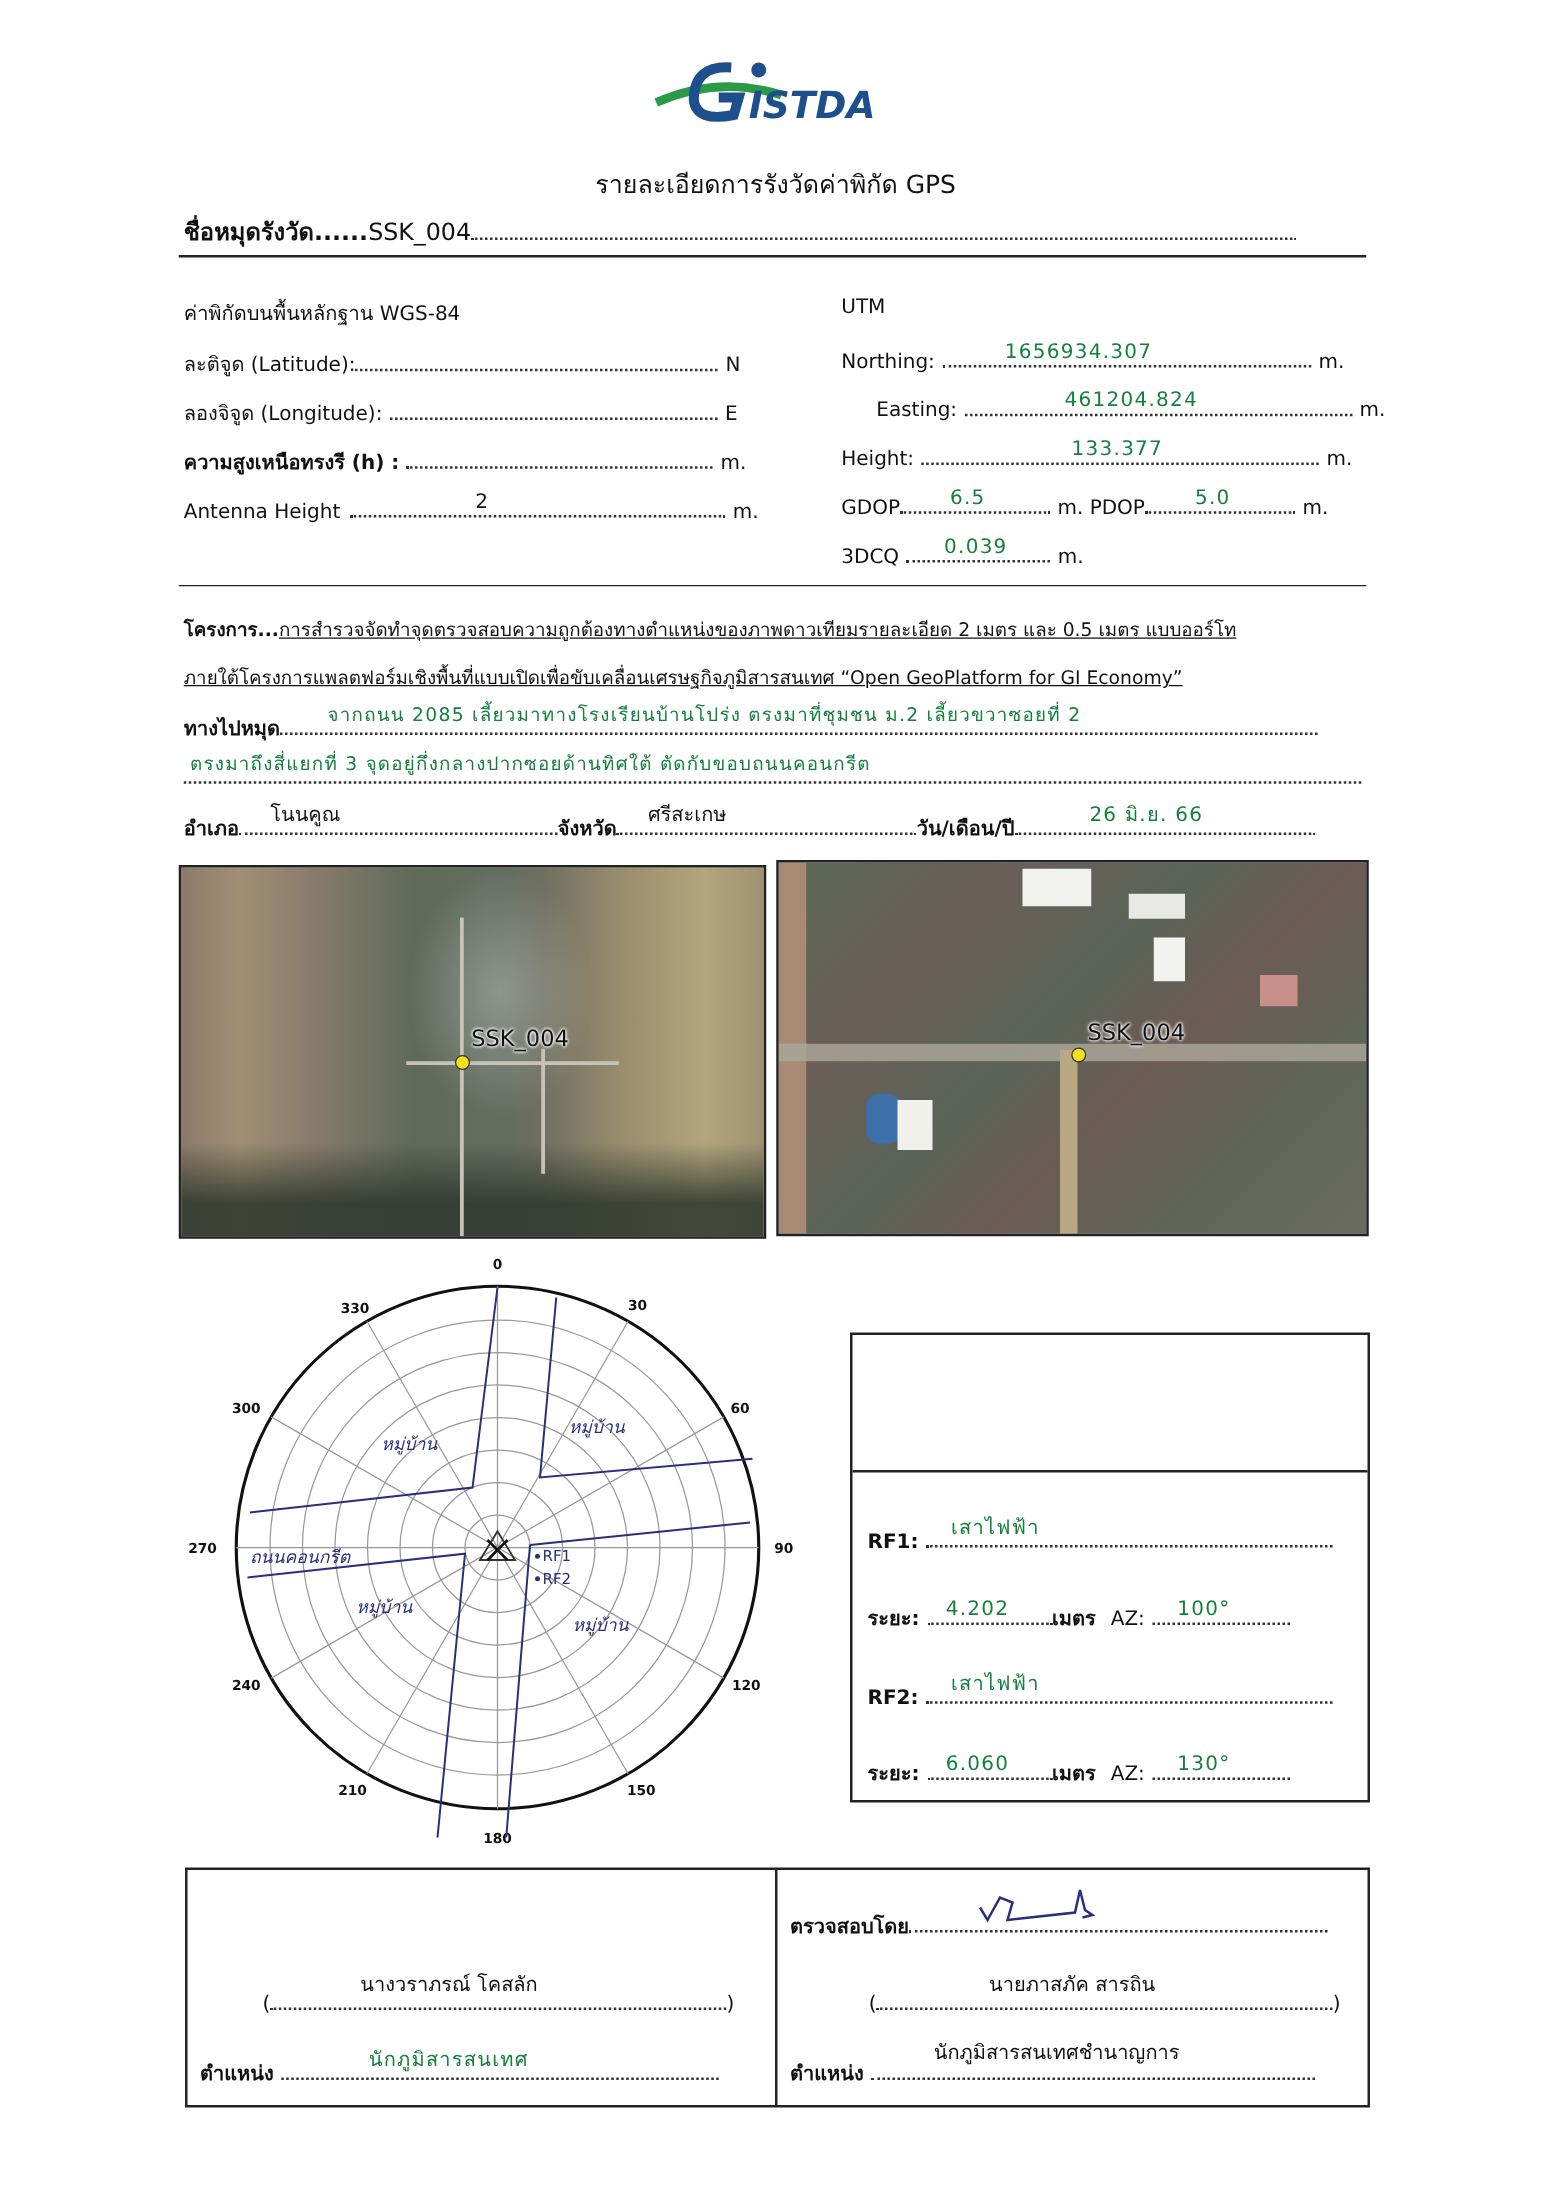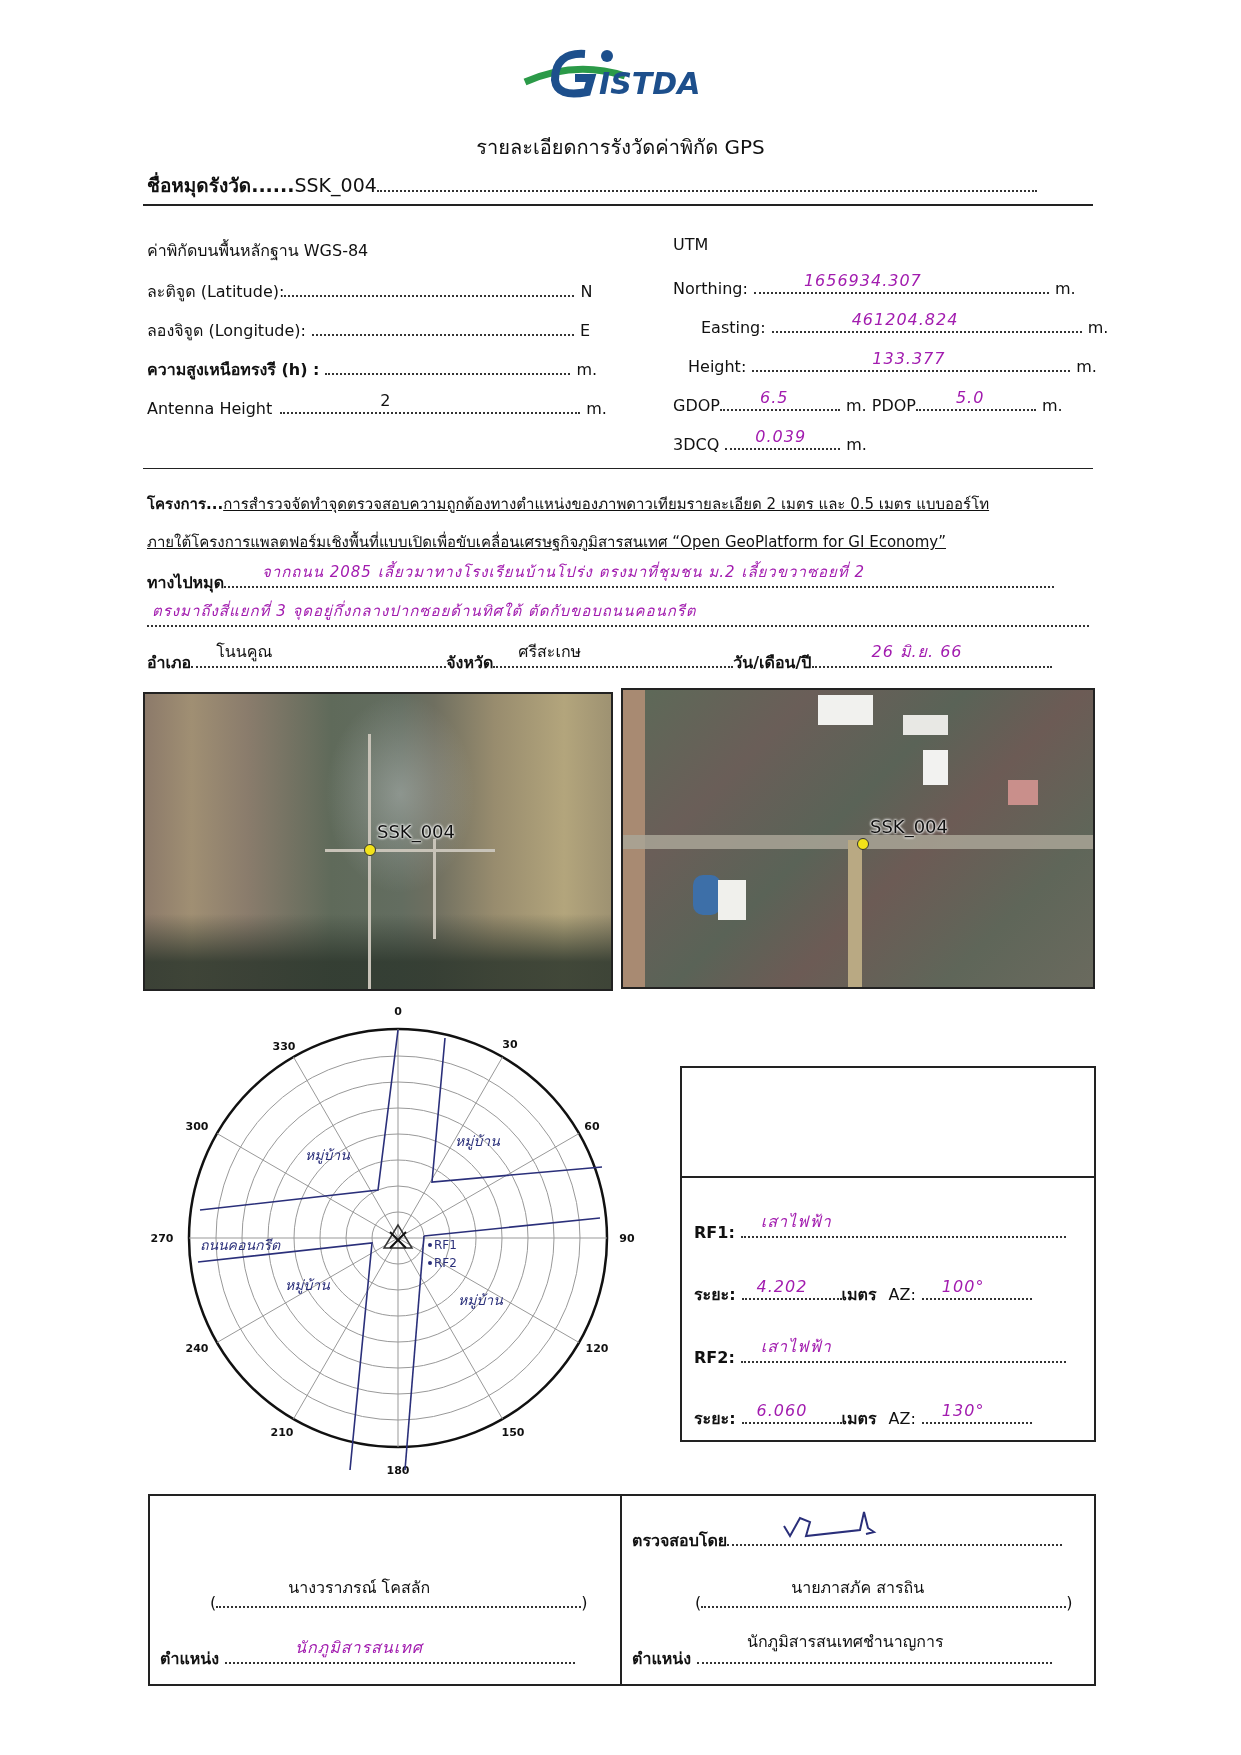--- a/index.html
+++ b/index.html
@@ -3,21 +3,21 @@
 <meta charset="utf-8">
 <style>
   html,body{margin:0;padding:0;background:#fff;}
   body{width:1241px;height:1755px;position:relative;overflow:hidden;font-family:"DejaVu Sans","Liberation Sans",sans-serif;color:#111;}
   .abs{position:absolute;}
   .logo{left:515px;top:42px;width:200px;height:64px;}
   .subtitle{left:0;width:1241px;top:117px;text-align:center;font-size:20px;margin-top:14px;}
   .lbl{font-size:16px;white-space:nowrap;}
   .bold{font-weight:bold;}
   .dots{border-bottom:2px dotted #333;display:inline-block;position:relative;height:18px;vertical-align:baseline;}
-  .hw{font-family:"DejaVu Sans","Liberation Sans",sans-serif;color:#a21caf;font-size:16px;font-style:italic;position:absolute;bottom:2px;white-space:nowrap;letter-spacing:1px;}
+  .hw{font-family:"DejaVu Sans","Liberation Sans",sans-serif;color:#15803d;font-size:16px;position:absolute;bottom:2px;white-space:nowrap;letter-spacing:1px;}
   .typed{color:#111;font-style:normal;letter-spacing:0;}
   .rule{background:#222;height:2px;}
   .row{position:absolute;display:flex;align-items:baseline;white-space:nowrap;}
   .u{text-decoration:underline;}
   .map{position:absolute;border:2px solid #222;overflow:hidden;}
   .box{position:absolute;border:2px solid #222;}
   .marker{position:absolute;width:10px;height:10px;border-radius:50%;background:#f2e21a;border:1px solid #333;}
   .maplabel{position:absolute;font-size:18px;color:#111;text-shadow:0 0 3px #fff,0 0 3px #fff,0 0 2px #fff;}
 </style>
 </head>
@@ -79,21 +79,21 @@
     </span>
   <span style="margin-left:6px">m.</span>
 </div>
 <div class="row lbl" style="left:673px;top:313px;margin-left:28px;">
   <span>Easting:</span>
   <span class="dots" style="width:310px;margin-left:6px;">
       <span class="hw" style="left:80px">461204.824</span>
     </span>
   <span style="margin-left:6px">m.</span>
 </div>
-<div class="row lbl" style="left:688px;top:352px;">
+<div class="row lbl" style="left:673px;top:352px;">
   <span>Height:</span>
   <span class="dots" style="width:318px;margin-left:6px;">
       <span class="hw" style="left:120px">133.377</span>
     </span>
   <span style="margin-left:6px">m.</span>
 </div>
 <div class="row lbl" style="left:673px;top:391px;">
   <span>GDOP</span>
   <span class="dots" style="width:120px;">
       <span class="hw" style="left:40px">6.5</span>

